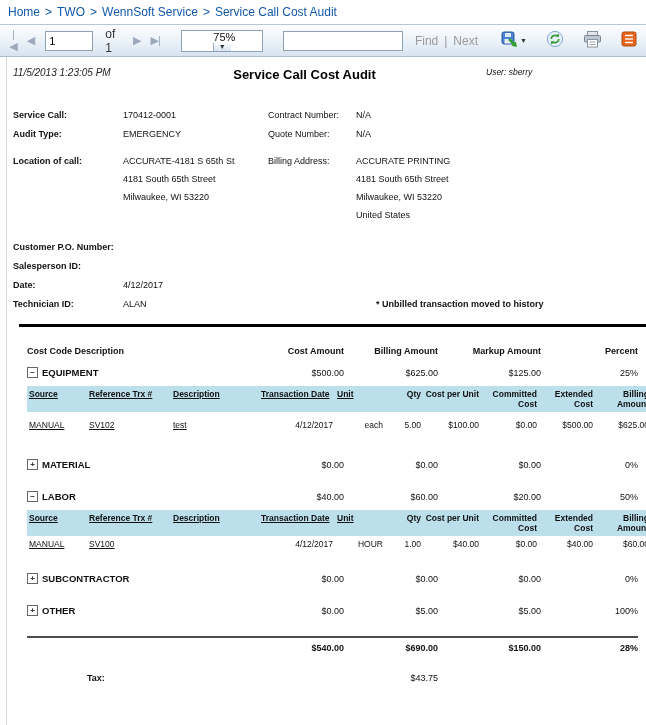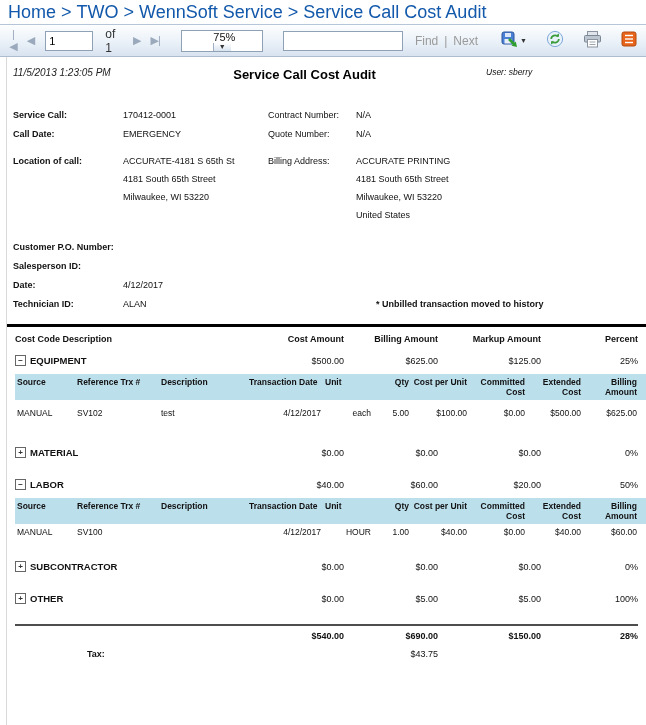--- a/index.html
+++ b/index.html
@@ -3,21 +3,21 @@
 <meta charset="utf-8">
 <style>
   html,body{margin:0;padding:0;}
   body{
     width:646px;height:725px;overflow:hidden;background:#fff;
     font-family:"Liberation Sans","DejaVu Sans",sans-serif;
     -webkit-font-smoothing:antialiased;
   }
   
   .crumbbar{height:24px;display:flex;align-items:center;padding-left:8px;
-    background:#fff;border-bottom:1px solid #b6c6d8;font-size:18px;}
+    background:#fff;border-bottom:1px solid #b6c6d8;font-size:12px;}
   .crumb-link{color:#1258ab;text-decoration:none;cursor:pointer;}
   .crumb-sep{color:#1258ab;margin:0 5px;}
   
   .toolbar{height:31px;display:flex;align-items:center;gap:4px;padding:0 6px;
     background:linear-gradient(#fdfeff,#eaf1f8 55%,#d8e3f0);
     border-bottom:1px solid #aebdcd;font-size:12px;color:#444;}
   .tbtn{border:none;background:transparent;padding:2px 3px;cursor:pointer;
     display:flex;align-items:center;font-size:12px;}
   .navglyph{color:#9aa9bb;font-size:11px;letter-spacing:-1px;}
   .pageinput{width:40px;height:16px;border:1px solid #8fa2b5;font-size:11px;
@@ -47,37 +47,37 @@
   .inforow{display:flex;line-height:19px;}
   .il{width:110px;font-weight:bold;}
   .iv{width:145px;}
   .ir-l{width:88px;font-weight:normal;}
   .ir-v{flex:1;}
   .addrline{line-height:18px;}
   .gap8{height:8px;}
   .gap14{height:14px;}
   .note{font-weight:bold;}
   
-  .costtable{margin:10px 0 0 0;border-top:3px solid #000;padding:0 8px;}
+  .costtable{margin:10px 0 0 12px;border-top:3px solid #000;padding:12px 8px;}
   .sumhead{display:flex;font-weight:bold;padding:7px 0 6px 0;}
   .c-label{flex:1;text-align:left;}
   .c-cost{width:106px;text-align:right;}
   .c-bill{width:94px;text-align:right;}
   .c-markup{width:103px;text-align:right;}
   .c-pct{width:97px;text-align:right;}
   .grouprow{display:flex;align-items:center;padding:5px 0 6px 0;}
   .gname{flex:1;display:flex;align-items:center;font-weight:bold;font-size:9.5px;}
   .toggle{width:9px;height:9px;border:1px solid #666;display:inline-flex;
     align-items:center;justify-content:center;font-size:8px;line-height:8px;
     margin-right:4px;cursor:pointer;color:#333;background:#fff;}
   .dettable{width:100%;border-collapse:collapse;table-layout:fixed;margin:2px 0 6px 0;}
   .dettable th{background:#bcdfec;font-weight:bold;font-size:8.5px;padding:3px 2px;
     vertical-align:top;}
   .dettable td{font-size:8.5px;padding:3px 2px;}
-  .al{text-align:left;}
+  .al{text-align:left;text-decoration:underline;}
   .ar{text-align:right;}
   .w-src{width:56px;}.w-ref{width:80px;}.w-desc{width:84px;}.w-date{width:72px;}
   .w-unit{width:46px;}.w-qty{width:34px;}.w-cpu{width:54px;}.w-com{width:54px;}
   .w-ext{width:52px;}.w-bam{width:52px;}.w-sta{width:46px;}
   .spacer10{height:10px;}
   .totrule{border-top:2px solid #4d4d4d;margin-top:14px;}
   .totalsrow{display:flex;font-weight:bold;padding:5px 0;}
   
   .bottomrows{padding:0 8px;}
   .brow{display:flex;line-height:17px;}
@@ -181,21 +181,21 @@
   </div>
 
   <div class="info">
     <div class="inforow">
       <span class="il">Service Call:</span>
       <span class="iv">170412-0001</span>
       <span class="ir-l">Contract Number:</span>
       <span class="ir-v">N/A</span>
     </div>
     <div class="inforow">
-      <span class="il">Call Date:</span>
+      <span class="il">Audit Type:</span>
       <span class="iv">EMERGENCY</span>
       <span class="ir-l">Quote Number:</span>
       <span class="ir-v">N/A</span>
     </div>
     <div class="gap8"></div>
     <div class="inforow">
       <span class="il">Location of call:</span>
       <span class="iv">
         <div class="addrline">ACCURATE-4181 S 65th St</div>
         <div class="addrline">4181 South 65th Street</div>

